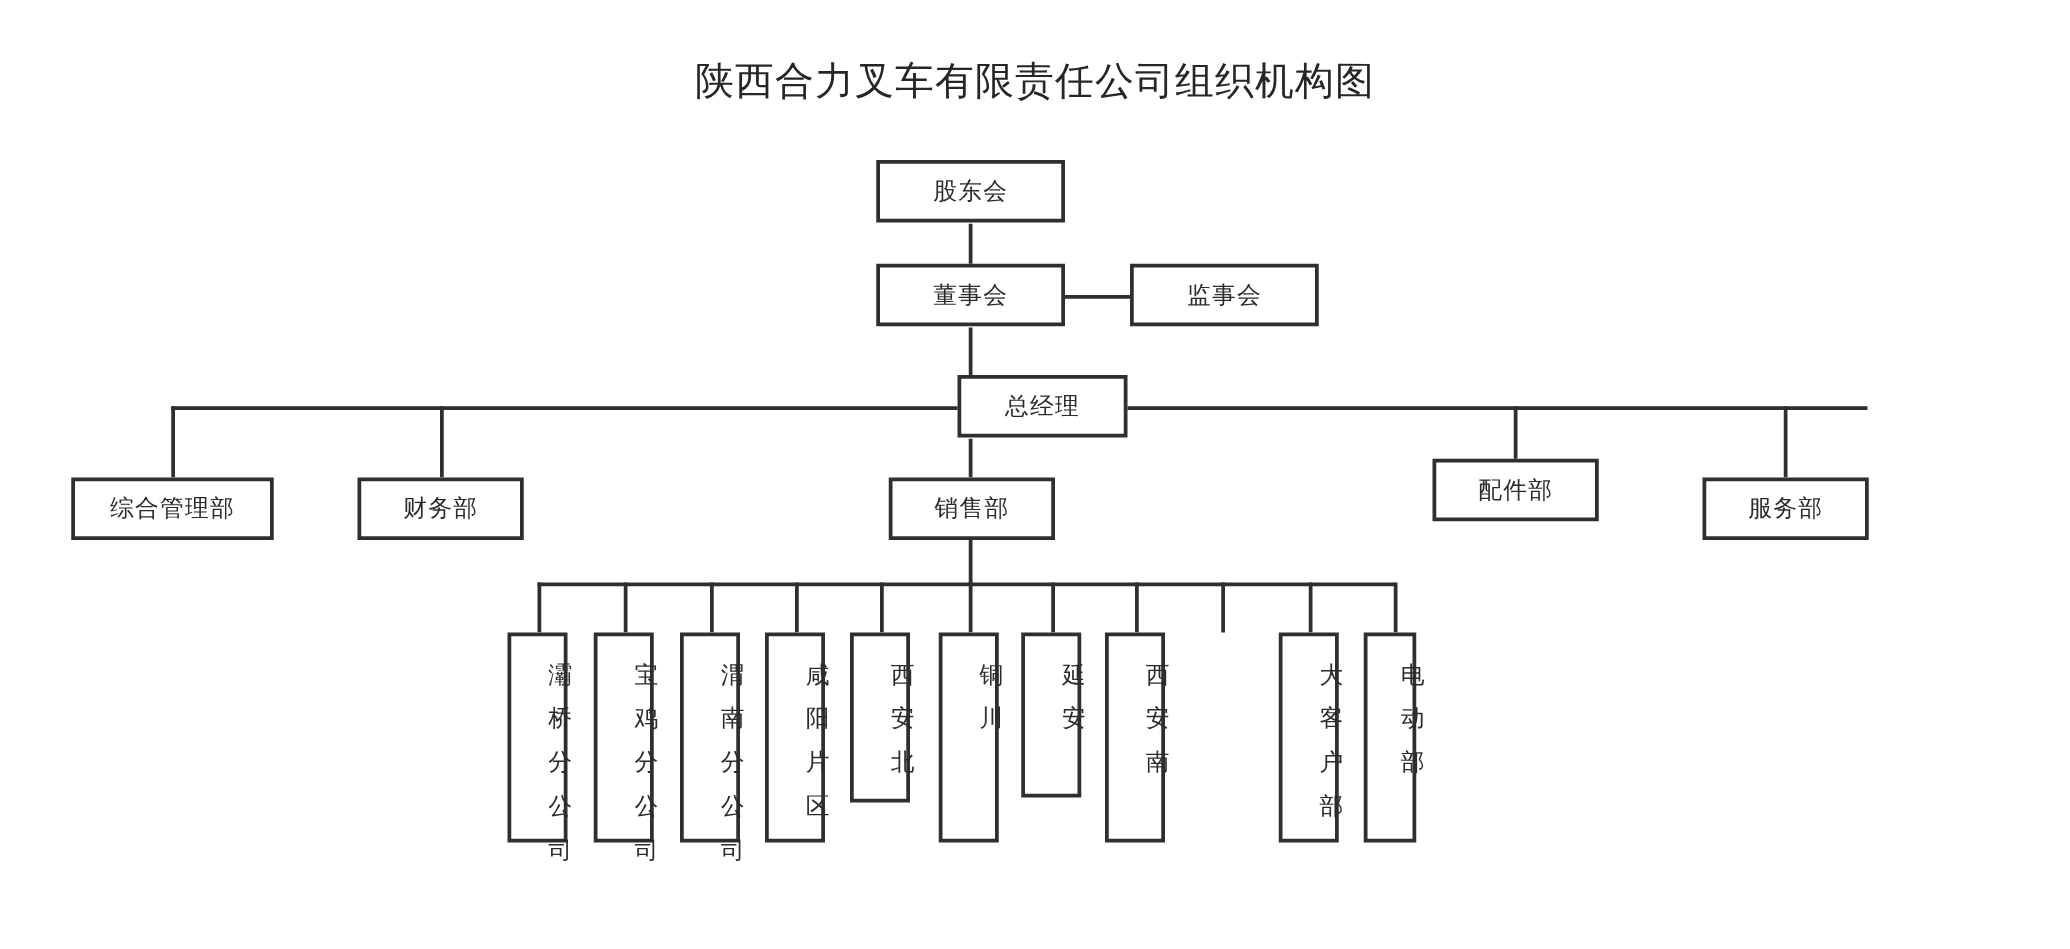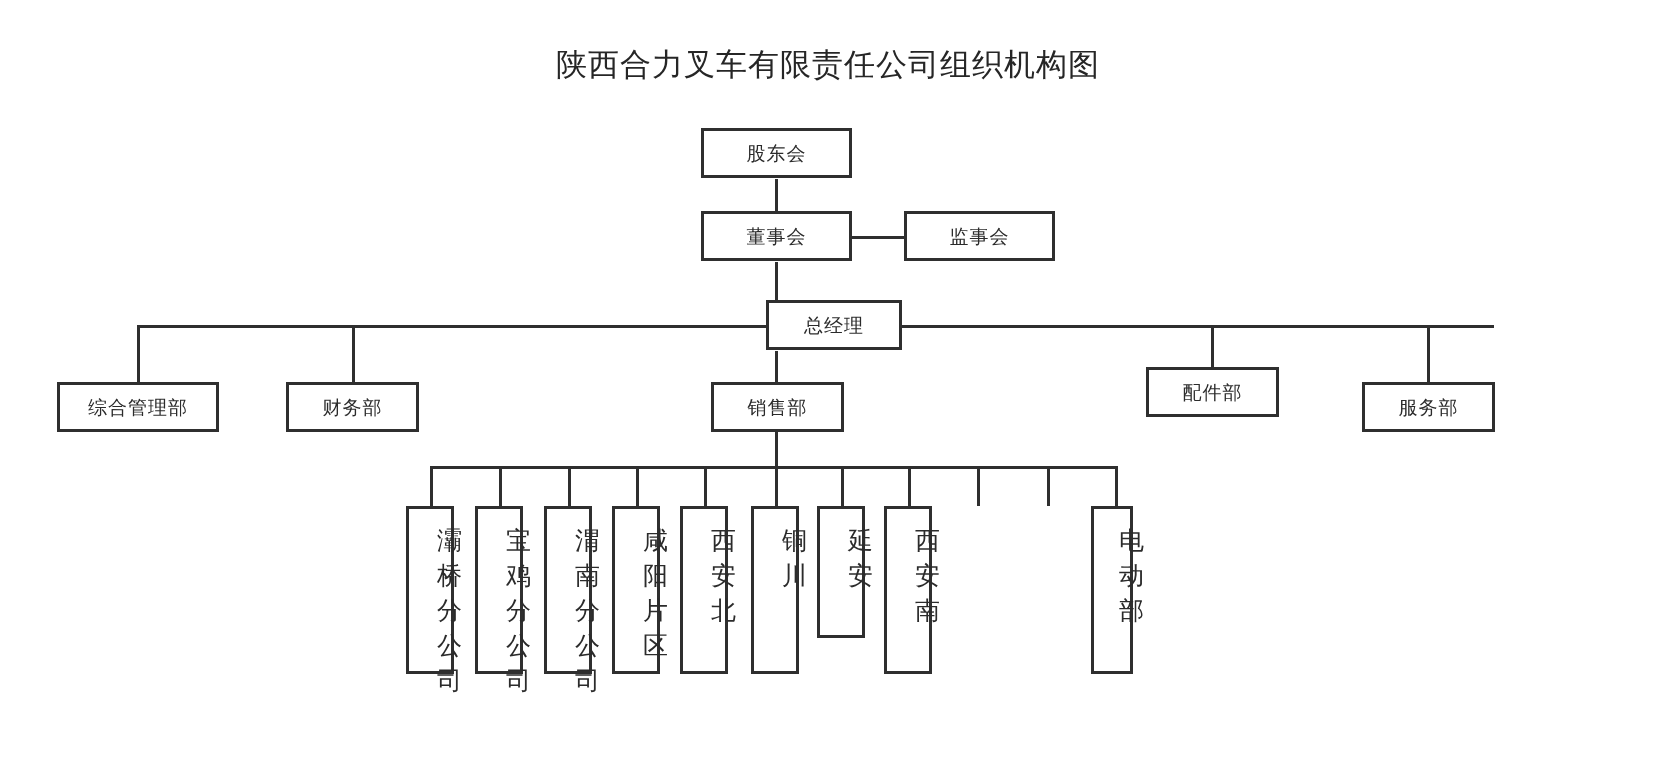--- a/index.html
+++ b/index.html
@@ -54,21 +54,21 @@
   .node.horiz {
     height: 50px;
     letter-spacing: 1px;
   }
 
   
   .node.vert {
     align-items: flex-start;
     justify-content: center;
     padding-top: 14px;
-    font-size: 25px;
+    font-size: 19px;
     padding-left: 36px;
   }
   .node.vert .vtext {
     display: block;
     width: 22px;
     text-align: center;
     line-height: 35px;
     letter-spacing: 0;
     word-break: break-all;
     white-space: normal;
@@ -160,29 +160,32 @@
   </div>
   <div class="node vert" style="left:475px; top:506px; width:48px; height:168px;">
     <span class="vtext">宝鸡分公司</span>
   </div>
   <div class="node vert" style="left:544px; top:506px; width:48px; height:168px;">
     <span class="vtext">渭南分公司</span>
   </div>
   <div class="node vert" style="left:612px; top:506px; width:48px; height:168px;">
     <span class="vtext">咸阳片区</span>
   </div>
-  <div class="node vert" style="left:680px; top:506px; width:48px; height:168px;">
+  <div class="node vert" style="left:680px; top:506px; width:48px; height:136px;">
     <span class="vtext">西安北</span>
   </div>
   <div class="node vert" style="left:751px; top:506px; width:48px; height:168px;">
     <span class="vtext">铜川</span>
   </div>
   <div class="node vert" style="left:817px; top:506px; width:48px; height:132px;">
     <span class="vtext">延安</span>
   </div>
   <div class="node vert" style="left:884px; top:506px; width:48px; height:168px;">
     <span class="vtext">西安南</span>
   </div>
+  <div class="node vert" style="left:1023px; top:506px; width:48px; height:168px;">
+    <span class="vtext">大客户部</span>
+  </div>
   <div class="node vert" style="left:1091px; top:506px; width:32px; height:168px;">
     <span class="vtext">电动部</span>
   </div>
 
 </div>
 
 </body></html>

